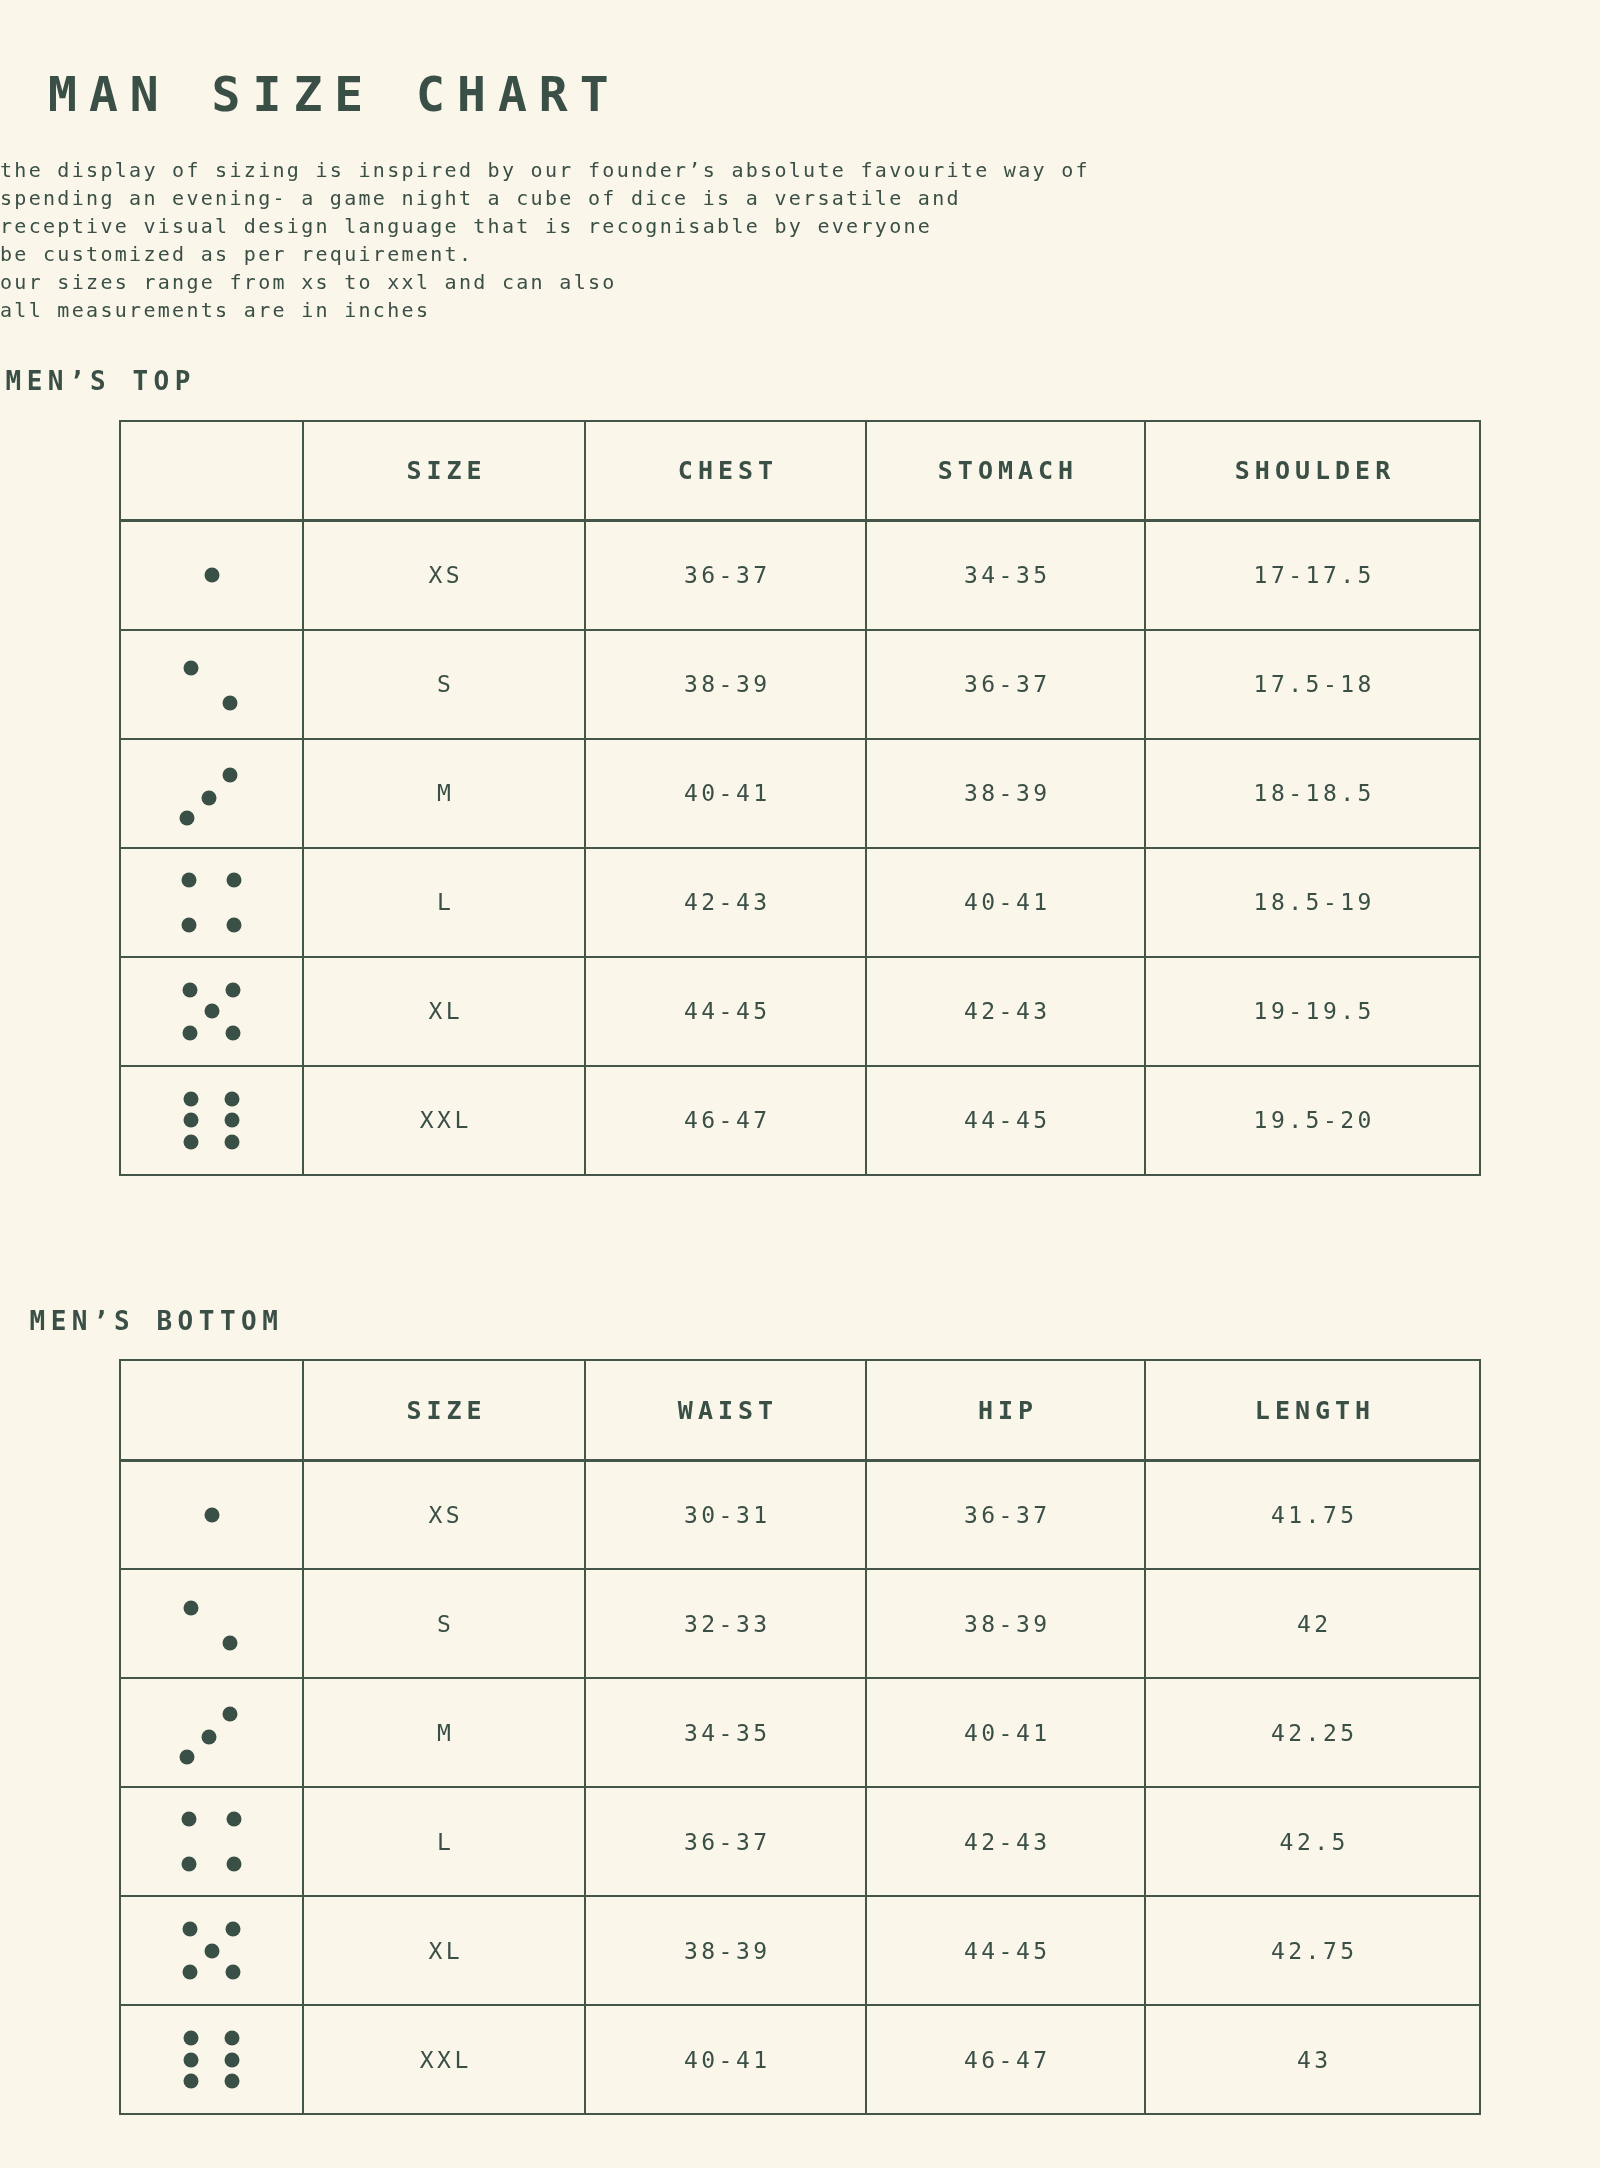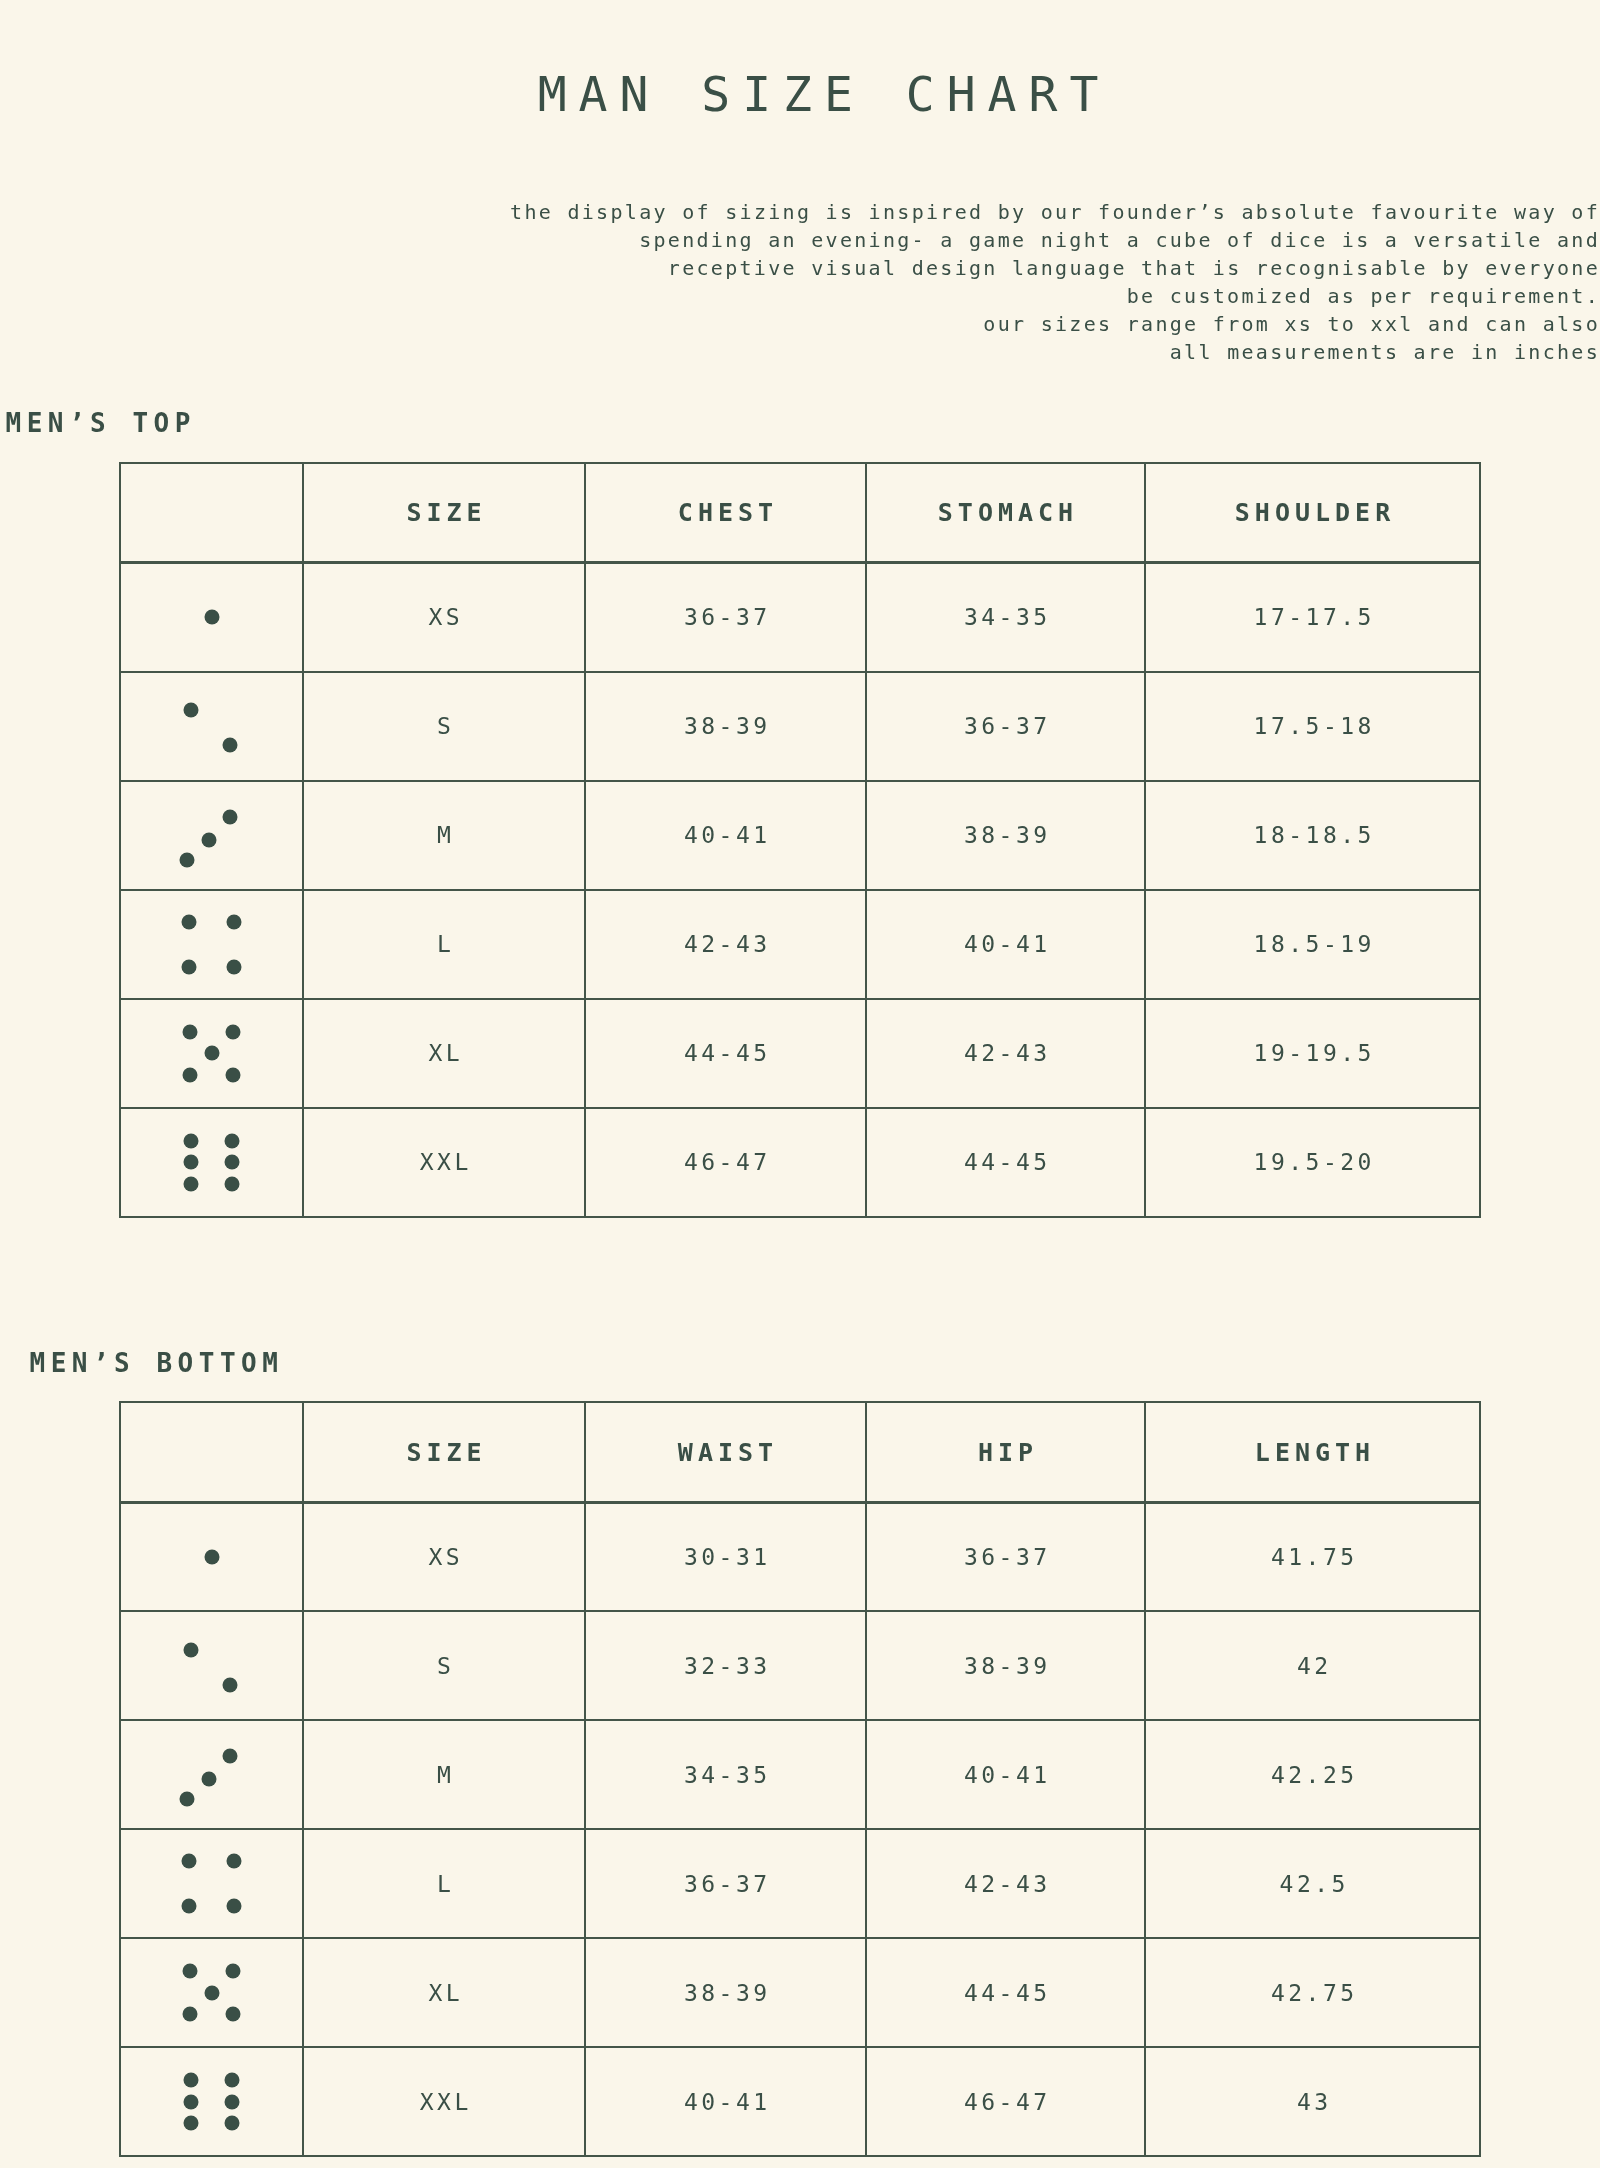--- a/index.html
+++ b/index.html
@@ -12,31 +12,30 @@
     width:1600px;height:2168px;
     background:var(--bg);
     color:var(--ink);
     font-family:"DejaVu Sans Mono", monospace;
     overflow:hidden;
   }
   .page{width:1600px;height:2168px;overflow:hidden;}
 
   .page-title{
     padding-top:34px;
-    text-align:center;
     font-size:48px;
     line-height:56px;
-    font-weight:400;
+    font-weight:700;
     letter-spacing:12px;
     text-indent:12px;
     padding-left:36px;
   }
   .intro{
-    margin-top:76px;
-    text-align:right;
+    margin-top:34px;
+    text-align:left;
     font-size:20px;
     line-height:28px;
     letter-spacing:2.3px;
   }
   .section-title{
     font-size:26px;
     line-height:34px;
     font-weight:700;
     letter-spacing:5.5px;
     text-indent:5.5px;

